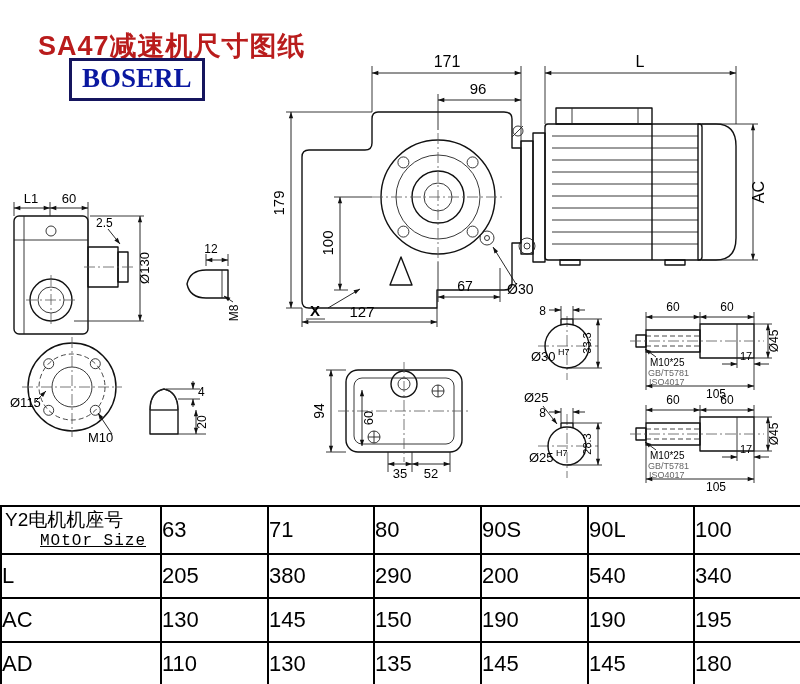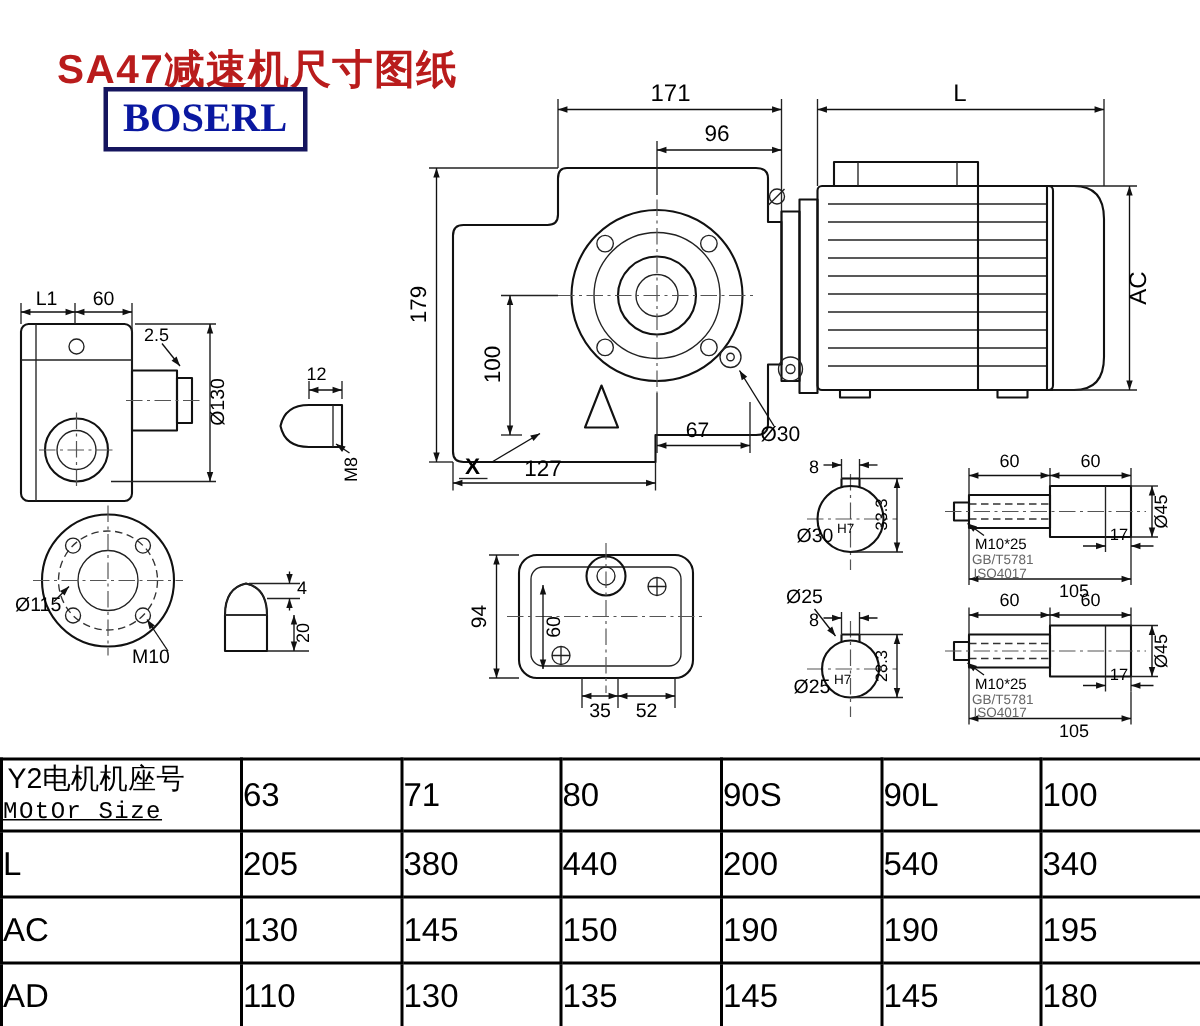--- a/index.html
+++ b/index.html
@@ -23,21 +23,21 @@
   .bold{font-weight:bold}
   #dim-table { position:absolute; left:0; top:505px; width:800px; height:179px;
                border-collapse:collapse; table-layout:fixed; background:#fff; }
   #dim-table td { border:2px solid #000; text-align:left; vertical-align:middle;
                   font-size:22px; color:#000; padding:0; overflow:hidden; }
   #dim-table tr.hdr { height:48px; }
   #dim-table tr.row { height:44px; }
   td.hdr-first { text-align:left; }
   .hdr-cn { font-size:19px; padding-left:3px; line-height:22px; }
   .hdr-en { font-size:16px; font-family:"Liberation Mono","DejaVu Sans Mono",monospace;
-            text-decoration:underline; line-height:20px; letter-spacing:1px; }
+            text-decoration:underline; padding-left:12px; line-height:20px; letter-spacing:1px;margin-left:26px; }
 </style>
 </head>
 <body>
 
 <div id="page">
 
   <svg id="drawing" width="800" height="505" viewBox="0 0 800 505">
     <defs>
       <marker id="ar" viewBox="0 0 10 10" refX="10" refY="5" markerWidth="10" markerHeight="7" orient="auto-start-reverse">
         <path d="M0,1.6 L10,5 L0,8.4 Z" fill="#111"></path>
@@ -372,21 +372,21 @@
         <td>71</td>
         <td>80</td>
         <td>90S</td>
         <td>90L</td>
         <td>100</td>
       </tr>
       <tr class="row">
         <td>L</td>
         <td>205</td>
         <td>380</td>
-        <td>440</td>
+        <td>290</td>
         <td>200</td>
         <td>540</td>
         <td>340</td>
       </tr>
       <tr class="row">
         <td>AC</td>
         <td>130</td>
         <td>145</td>
         <td>150</td>
         <td>190</td>

